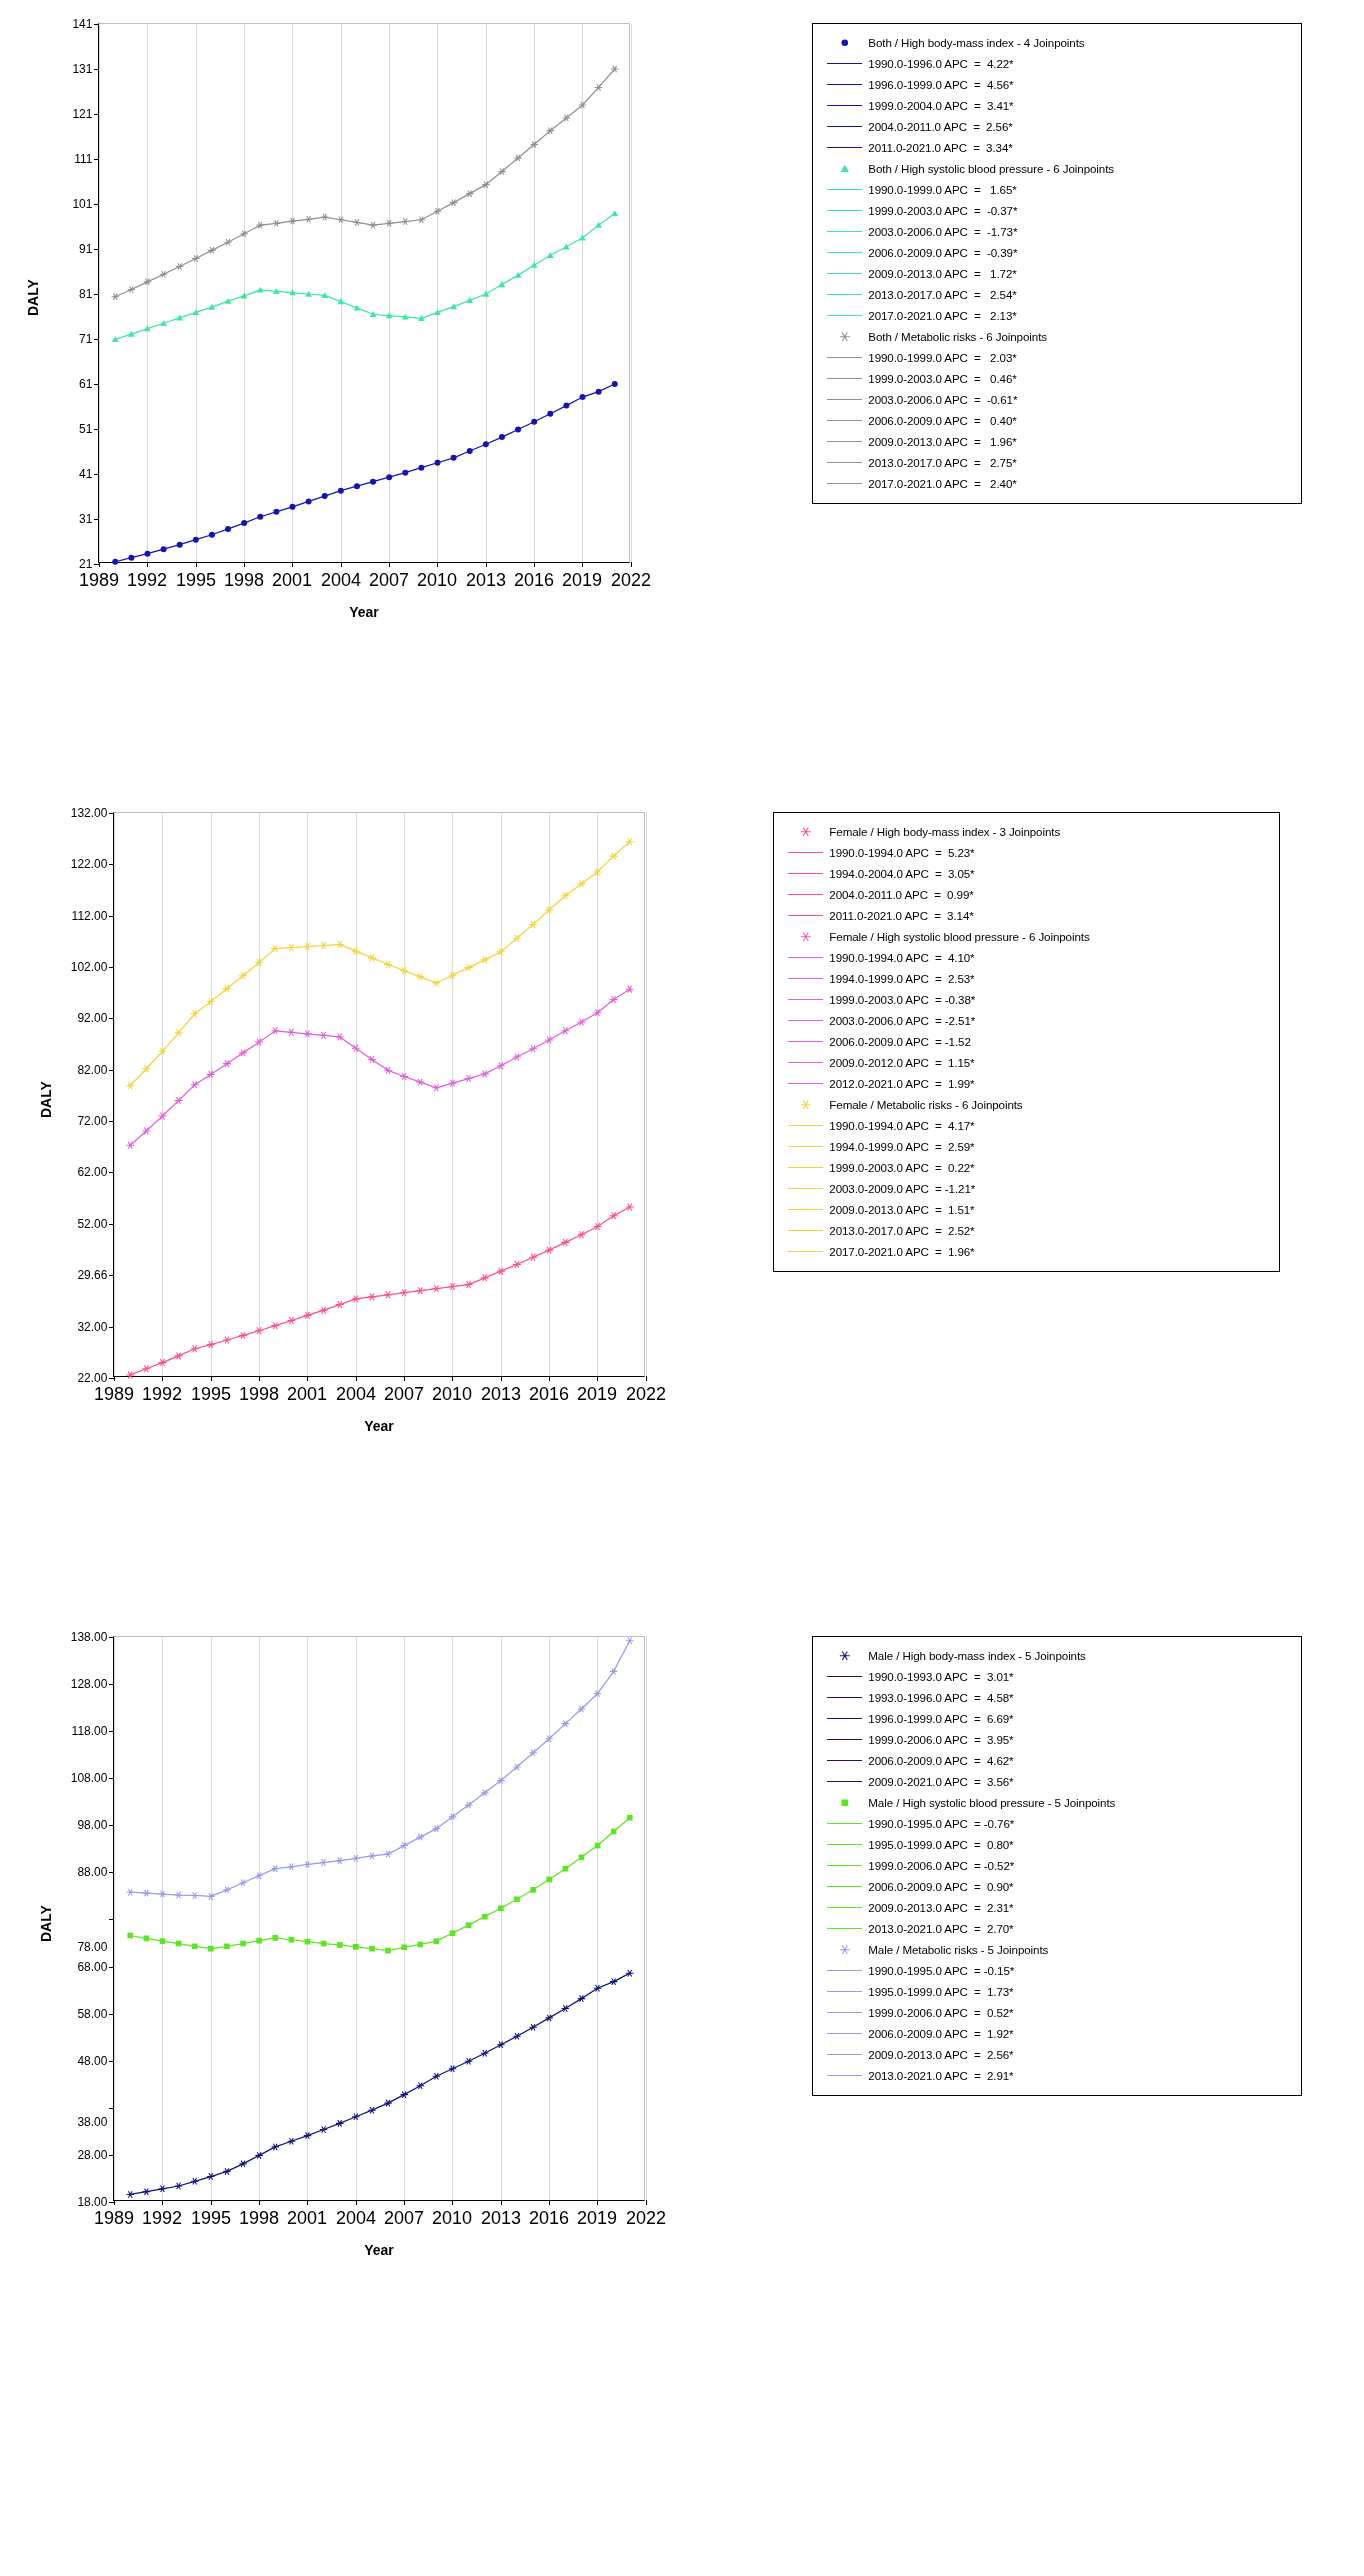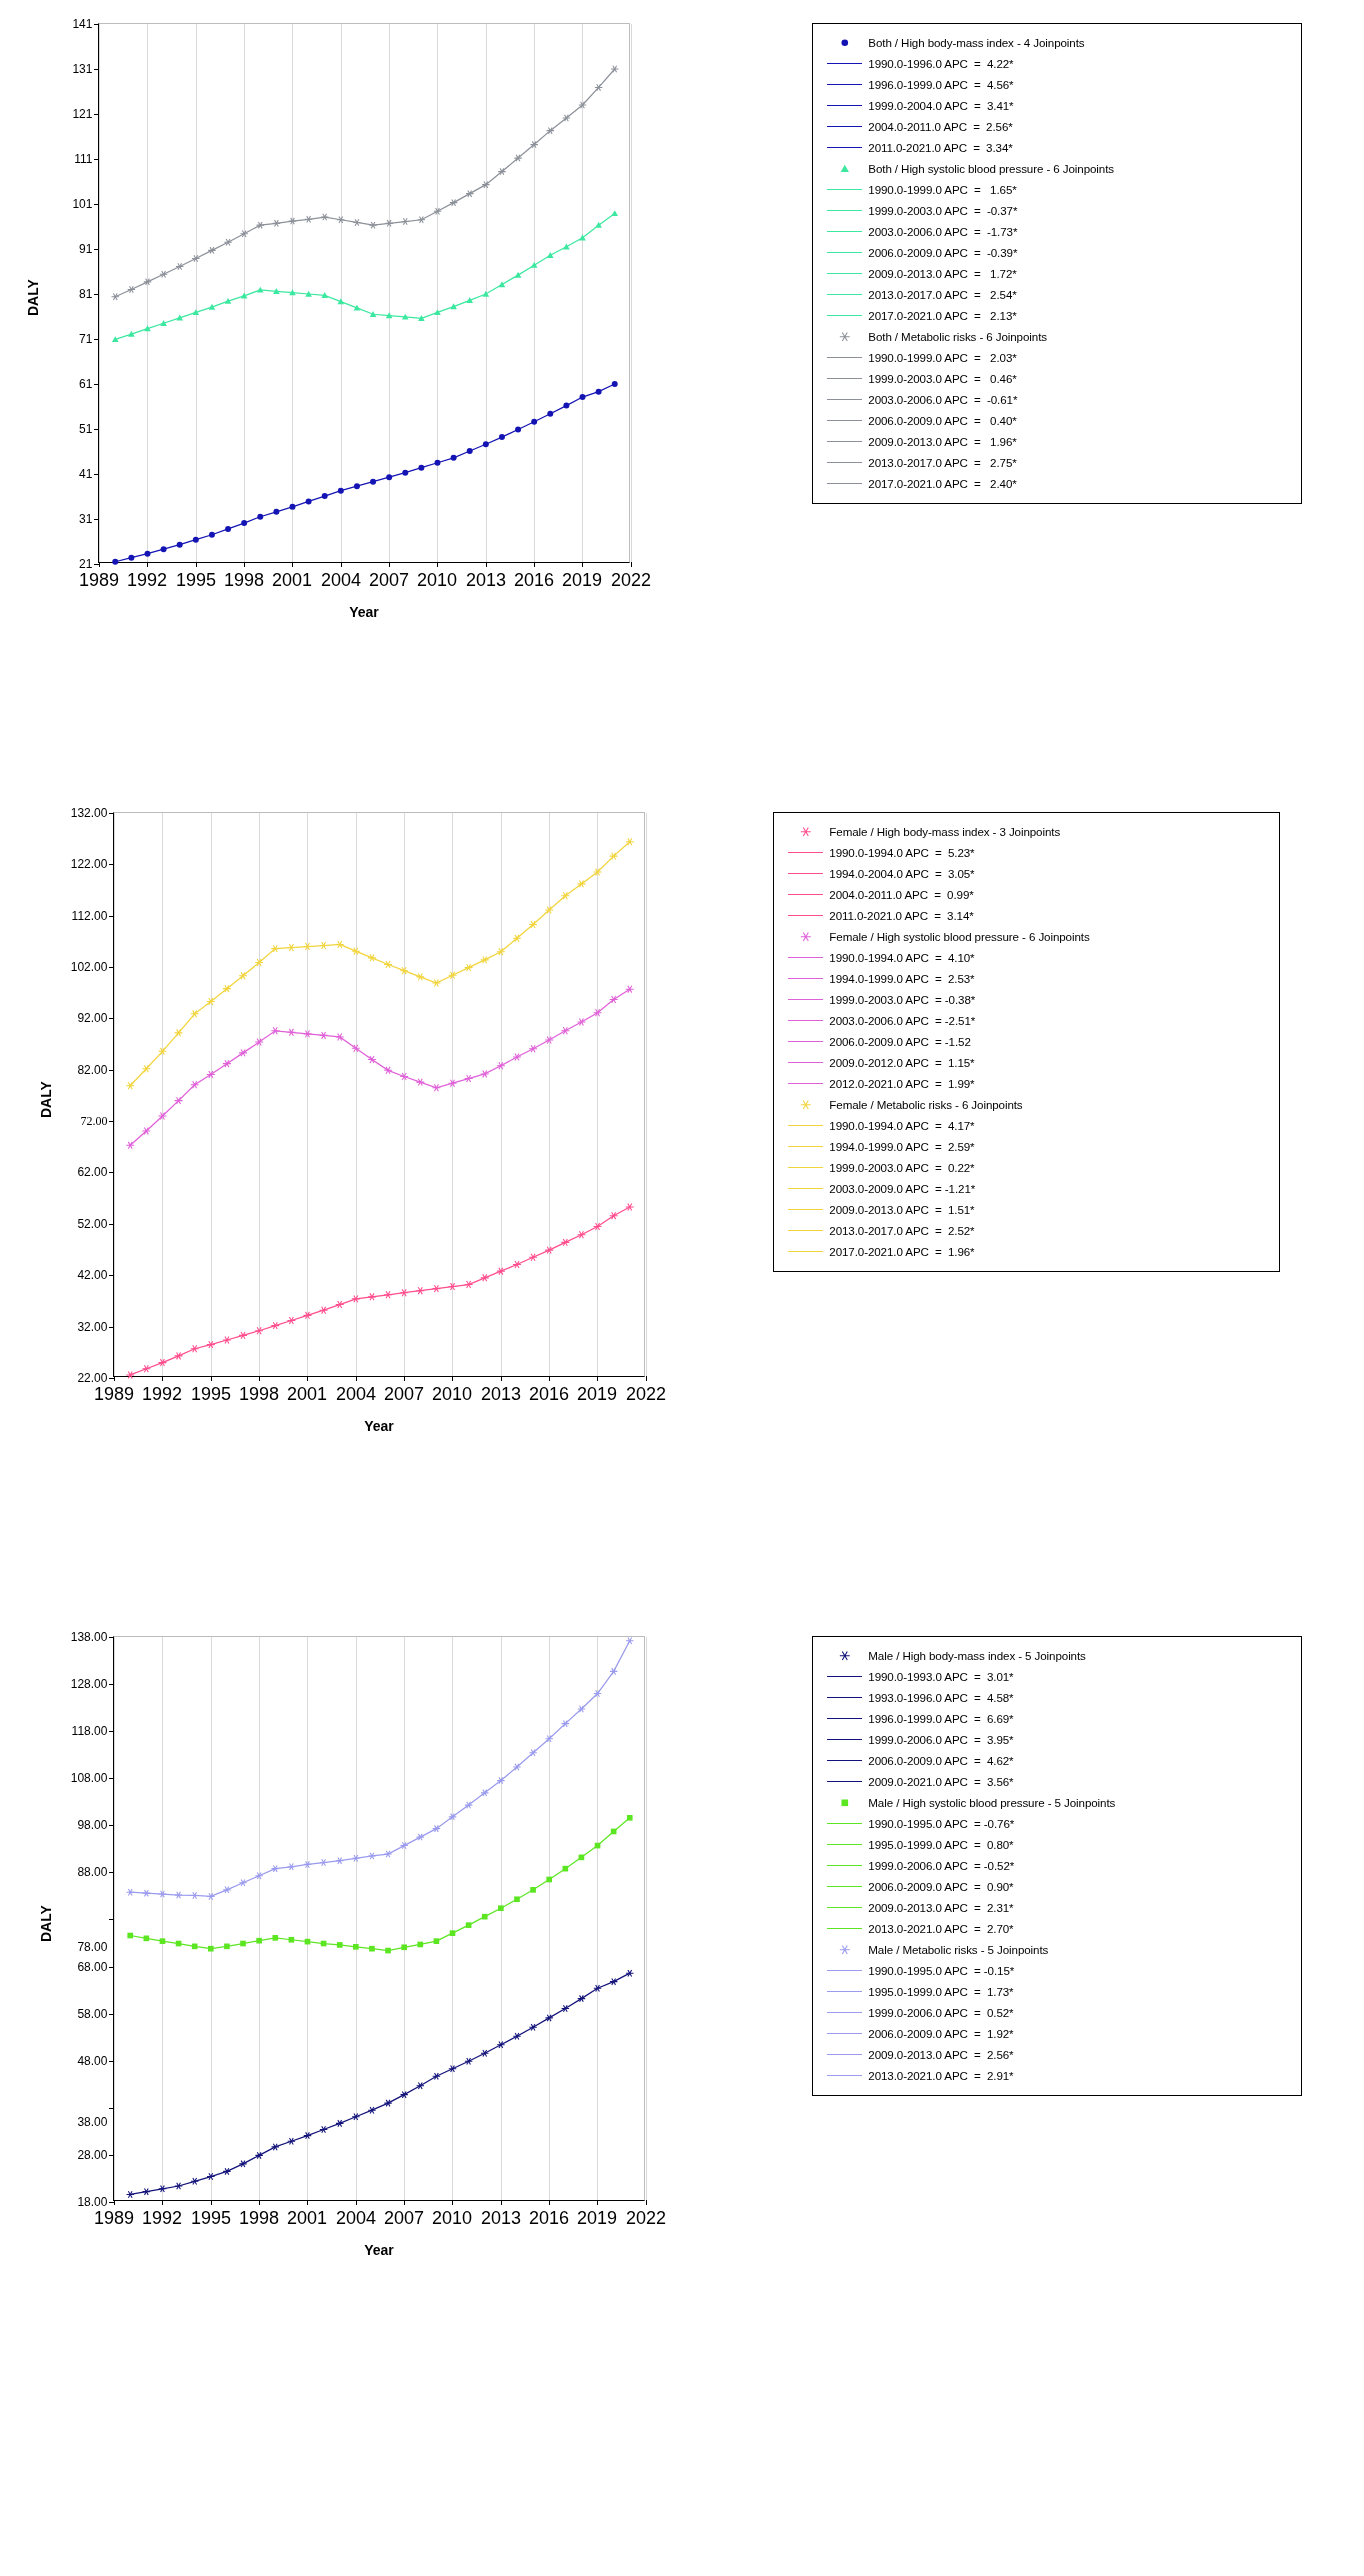--- a/index.html
+++ b/index.html
@@ -492,27 +492,27 @@
           <div class="gridv" style="left: 483px;"></div>
           <div class="xtick-mark" style="left: 483px;"></div>
           <div class="xtick" style="left: 483px;">2019</div>
           <div class="gridv" style="left: 532px;"></div>
           <div class="xtick-mark" style="left: 532px;"></div>
           <div class="xtick" style="left: 532px;">2022</div>
           <div class="ytick" style="top: 565px;">22.00</div>
           <div class="ytick-mark" style="top: 565px;"></div>
           <div class="ytick" style="top: 514px;">32.00</div>
           <div class="ytick-mark" style="top: 514px;"></div>
-          <div class="ytick" style="top: 462px;">42.00</div>
+          <div class="ytick" style="top: 462px;">29.66</div>
           <div class="ytick-mark" style="top: 462px;"></div>
           <div class="ytick" style="top: 411px;">52.00</div>
           <div class="ytick-mark" style="top: 411px;"></div>
           <div class="ytick" style="top: 359px;">62.00</div>
           <div class="ytick-mark" style="top: 359px;"></div>
-          <div class="ytick" style="top: 308px; font-family: Liberation Serif, serif;">72.00</div>
+          <div class="ytick" style="top: 308px;">72.00</div>
           <div class="ytick-mark" style="top: 308px;"></div>
           <div class="ytick" style="top: 257px;">82.00</div>
           <div class="ytick-mark" style="top: 257px;"></div>
           <div class="ytick" style="top: 205px;">92.00</div>
           <div class="ytick-mark" style="top: 205px;"></div>
           <div class="ytick" style="top: 154px;">102.00</div>
           <div class="ytick-mark" style="top: 154px;"></div>
           <div class="ytick" style="top: 103px;">112.00</div>
           <div class="ytick-mark" style="top: 103px;"></div>
           <div class="ytick" style="top: 51px;">122.00</div>

